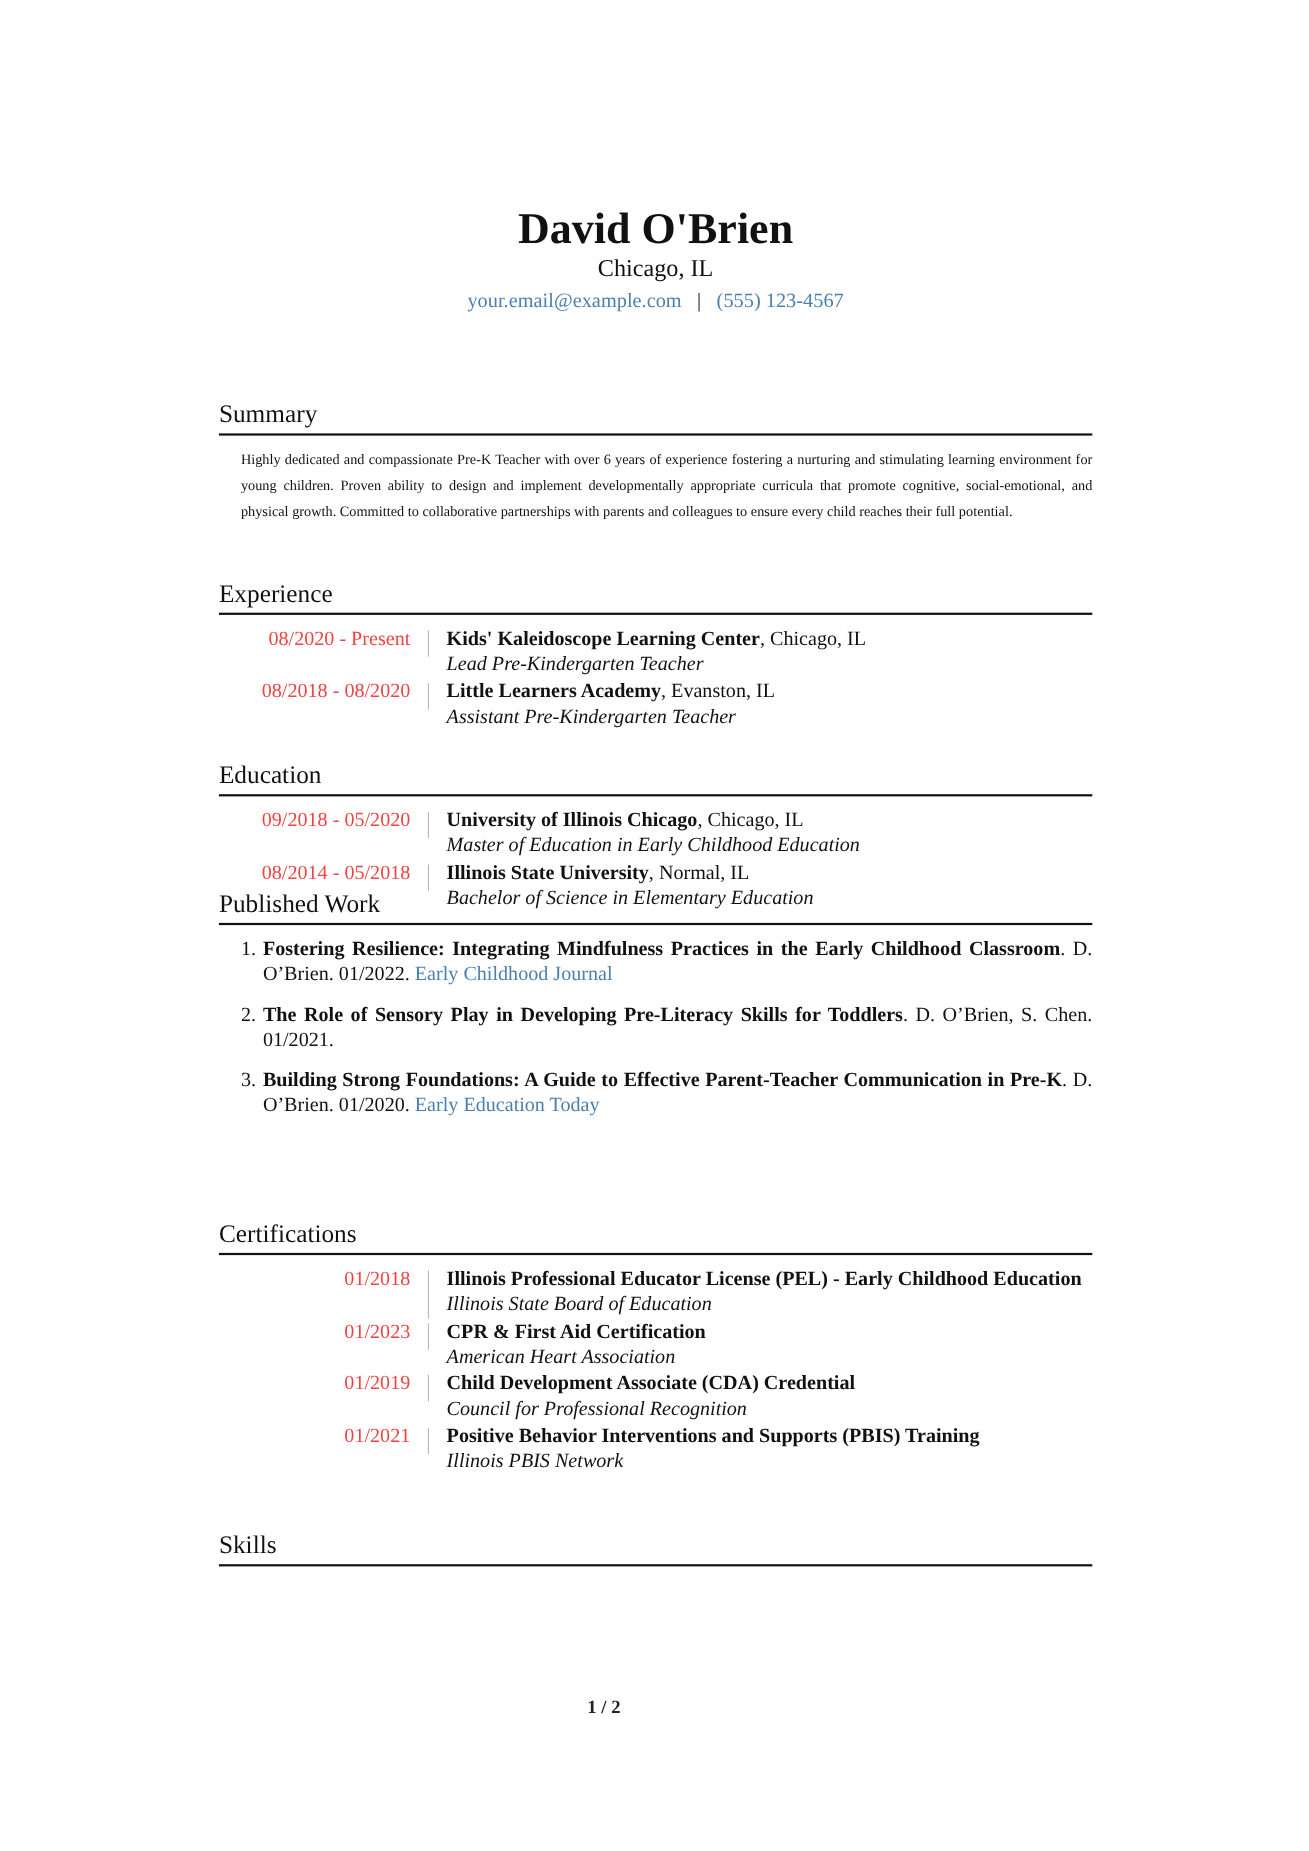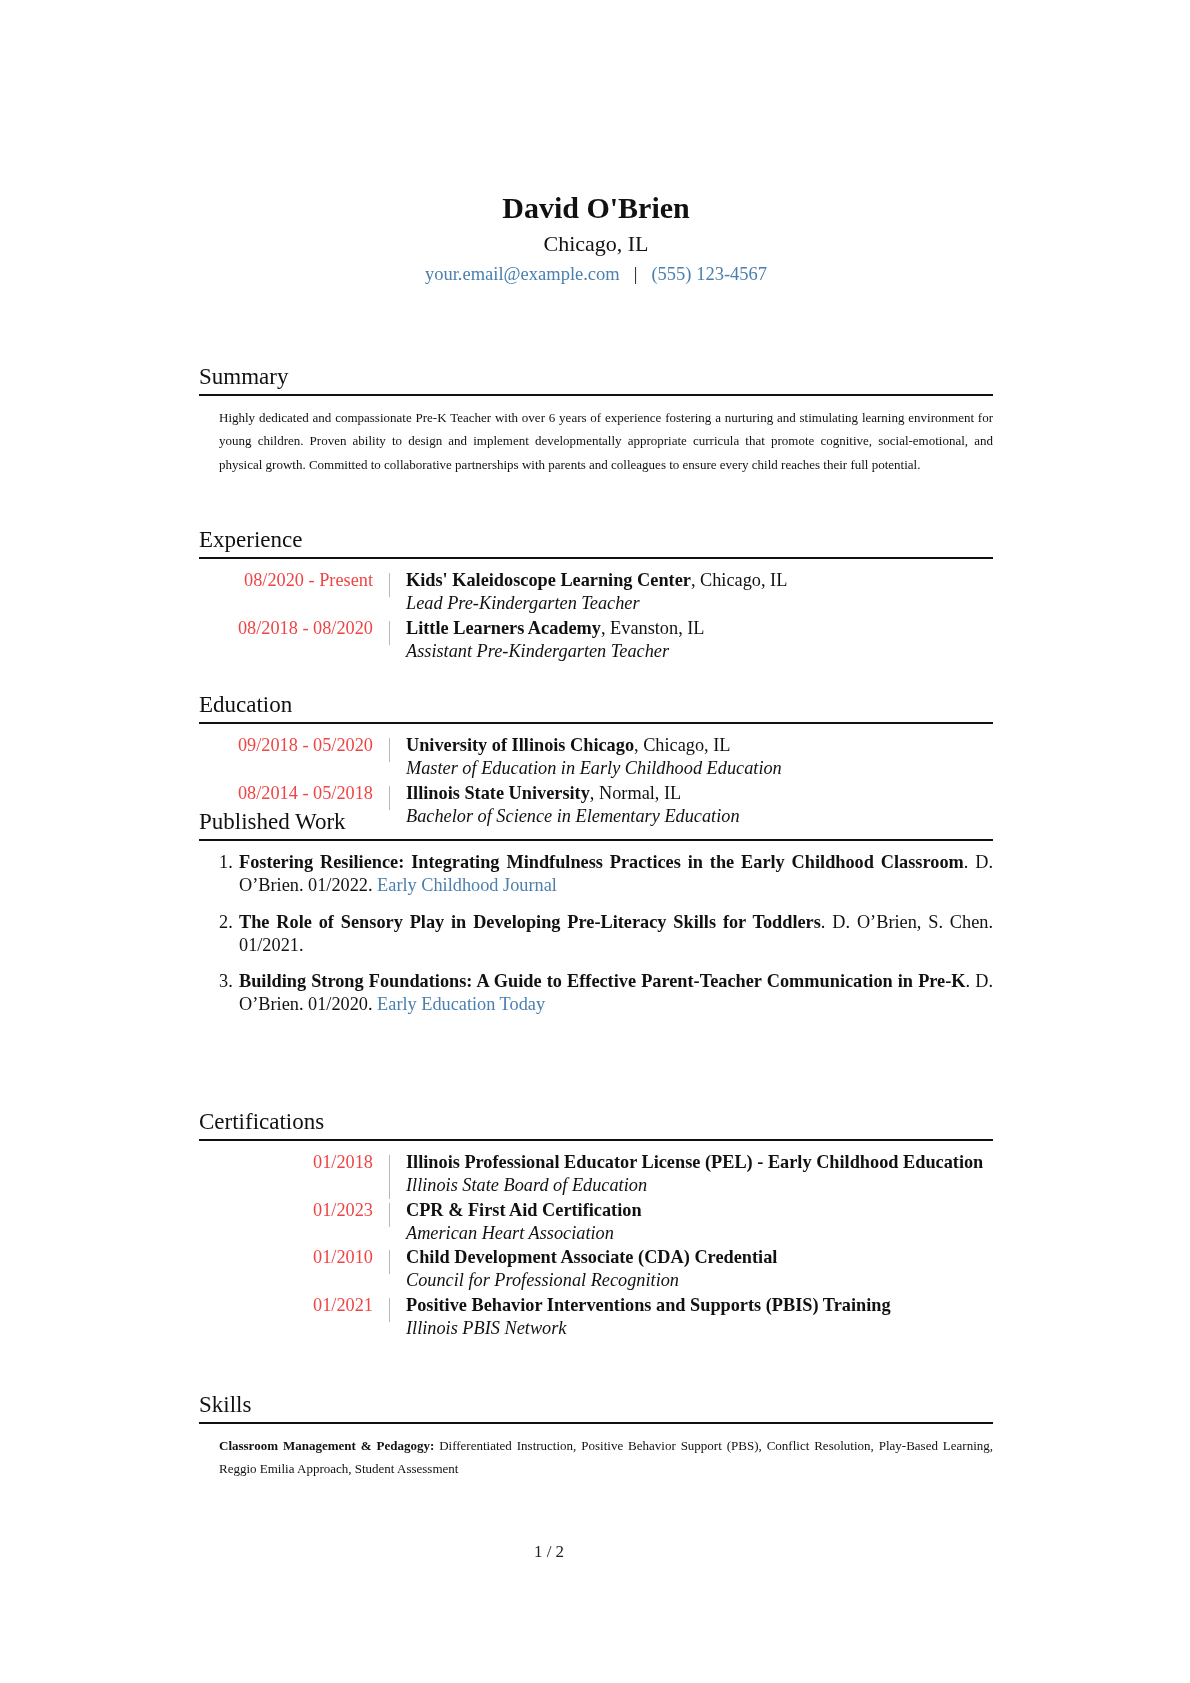--- a/index.html
+++ b/index.html
@@ -28,21 +28,21 @@
 
   
   .header {
     position: absolute;
     left: 0;
     width: 794px;
     top: 190px;
     text-align: center;
   }
   .name {
-    font-size: 30px;
+    font-size: 40px;
     font-weight: bold;
     line-height: 36px;
     margin: 0;
   }
   .location {
     font-size: 22px;
     line-height: 24px;
     margin-top: 6px;
   }
   .contacts {
@@ -166,20 +166,21 @@
 
   .page-number {
     position: absolute;
     left: 0;
     width: 1098px;
     top: 1541px;
     text-align: center;
     font-size: 17px;
     line-height: 22px;
     color: #222;
+    font-weight: bold;
   }
 </style>
 </head>
 <body>
 
 <div class="page">
 
   <div class="header">
     <h1 class="name">David O'Brien</h1>
     <div class="location">Chicago, IL</div>
@@ -273,41 +274,38 @@
       </div>
       <div class="entry">
         <span class="date">01/2023</span>
         <span class="bar"></span>
         <span class="info">
           <b class="title">CPR &amp; First Aid Certification</b>
           <span class="sub">American Heart Association</span>
         </span>
       </div>
       <div class="entry">
-        <span class="date">01/2010</span>
+        <span class="date">01/2019</span>
         <span class="bar"></span>
         <span class="info">
           <b class="title">Child Development Associate (CDA) Credential</b>
           <span class="sub">Council for Professional Recognition</span>
         </span>
       </div>
       <div class="entry">
         <span class="date">01/2021</span>
         <span class="bar"></span>
         <span class="info">
           <b class="title">Positive Behavior Interventions and Supports (PBIS) Training</b>
           <span class="sub">Illinois PBIS Network</span>
         </span>
       </div>
     </div>
   </div>
 
   <div class="section" style="top:1391px;">
     <h2 class="section-title">Skills</h2>
     <div class="rule"></div>
-    <div class="section-body skills-body">
-      <span class="cat">Classroom Management &amp; Pedagogy:</span><span> Differentiated Instruction, Positive Behavior Support (PBS), Conflict Resolution, Play-Based Learning, Reggio Emilia Approach, Student Assessment</span>
-    </div>
   </div>
 
 </div>
 
 <div class="page-number">1 / 2</div>
 
 </body></html>

